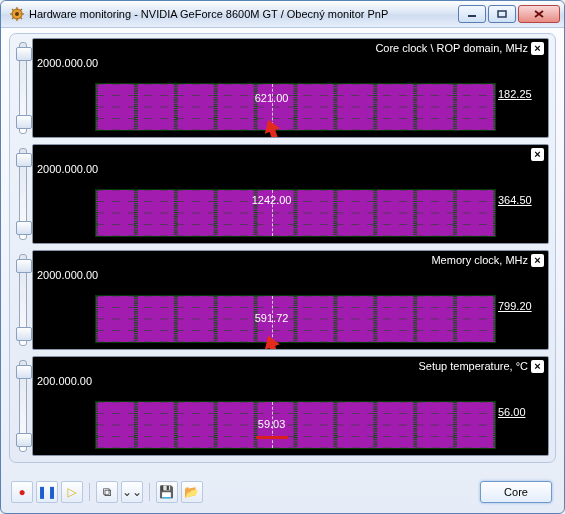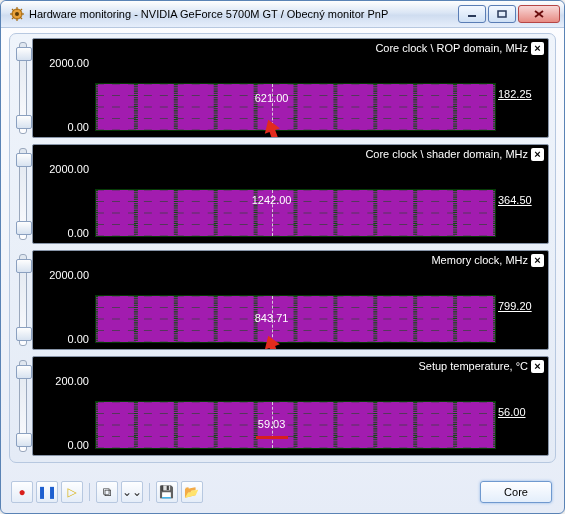--- a/index.html
+++ b/index.html
@@ -12,21 +12,21 @@
 .win-btn.close{background:linear-gradient(#f8d8d8,#e78b83);border-color:#b54545;color:#6a0c0c;width:40px;}
 .body{position:absolute;top:26px;left:0;right:0;bottom:0;padding:6px 8px 8px 8px;box-sizing:border-box;}
 .panels-frame{border:1px solid #b7c8e0;border-radius:7px;background:linear-gradient(#eff4fb,#e4ebf6);padding:4px 6px 4px 4px;height:430px;box-sizing:border-box;overflow:hidden;}
 .panel-row{display:flex;align-items:stretch;margin-bottom:6px;height:100px;}
 .vslider{width:18px;display:flex;flex-direction:column;align-items:center;justify-content:center;padding:4px 0;}
 .vslider-track{width:6px;flex:1;border:1px solid #9aa8bd;border-radius:3px;background:linear-gradient(#dfe6ef,#fdfdff);position:relative;}
 .vslider-thumb{position:absolute;left:-4px;width:14px;height:12px;background:linear-gradient(#fefefe,#d7e2f0);border:1px solid #8aa0c0;border-radius:2px;}
 .chart-wrap{flex:1;border:1px solid #8895a8;border-radius:2px;background:#000;color:#29f829;position:relative;font-size:11px;overflow:hidden;}
 .chart-title{position:absolute;top:3px;right:20px;color:#fff;font-size:11px;}
 .chart-close{position:absolute;top:3px;right:4px;width:13px;height:13px;background:#fff;border-radius:2px;display:flex;align-items:center;justify-content:center;font-weight:bold;font-size:11px;color:#000;cursor:pointer;line-height:1;}
-.chart-yaxis{position:absolute;left:4px;top:18px;bottom:4px;width:58px;display:flex;flex-direction:column;justify-content:space-between;color:#fff;text-align:right;padding-right:6px;box-sizing:border-box;}
+.chart-yaxis{position:absolute;left:4px;top:18px;bottom:4px;width:58px;display:flex;flex-direction:row;justify-content:space-between;color:#fff;text-align:right;padding-right:6px;box-sizing:border-box;}
 .chart-yaxis span{display:block;}
 .chart-plot{position:absolute;left:62px;right:52px;top:18px;bottom:6px;border:1px solid #063a06;background:#a21caf;margin-top:26px;}
 .chart-right{position:absolute;right:4px;bottom:6px;top:18px;width:46px;display:flex;align-items:center;justify-content:flex-start;color:#fff;text-decoration:underline;}
 .chart-cursor{position:absolute;top:0;bottom:0;border-left:1px dashed #e6e6e6;opacity:.85;}
 .chart-cursor-label{position:absolute;transform:translate(-50%,-100%);color:#fff;white-space:nowrap;font-size:11px;}
 svg.gridlines line{stroke:#0a520a;stroke-width:1;stroke-dasharray:2 2;}
 svg.trace path{stroke:#2bff2b;fill:none;stroke-width:1.4;}
 .arrow{position:absolute;width:20px;height:22px;pointer-events:none;}
 .arrow svg path{fill:#e22b1d;}
 .red-bar{position:absolute;height:3px;background:#d8201c;}
@@ -49,21 +49,21 @@
             <line x1="7" y1="11" x2="7" y2="14"></line>
             <line x1="0" y1="7" x2="3" y2="7"></line>
             <line x1="11" y1="7" x2="14" y2="7"></line>
             <line x1="2" y1="2" x2="4" y2="4"></line>
             <line x1="10" y1="10" x2="12" y2="12"></line>
             <line x1="12" y1="2" x2="10" y2="4"></line>
             <line x1="2" y1="12" x2="4" y2="10"></line>
           </g>
         </svg>
     </span>
-    <span class="title">Hardware monitoring - NVIDIA GeForce 5700M GT / Obecný monitor PnP</span>
+    <span class="title">Hardware monitoring - NVIDIA GeForce 8600M GT / Obecný monitor PnP</span>
     <div class="win-btns">
       <div class="win-btn">
           <svg width="10" height="8">
             <line x1="1" y1="6" x2="9" y2="6" stroke="#2a3a5a" stroke-width="2"></line>
           </svg>
         </div>
       <div class="win-btn">
           <svg width="10" height="8">
             <rect x="1" y="1" width="8" height="6" fill="none" stroke="#2a3a5a" stroke-width="1.5"></rect>
           </svg>
@@ -119,21 +119,20 @@
           </div>
         </div>
         <div class="panel-row">
           <div class="vslider">
             <div class="vslider-track">
               <div class="vslider-thumb" style="top:4%"></div>
               <div class="vslider-thumb" style="bottom:4%"></div>
             </div>
           </div>
           <div class="chart-wrap">
-            <div class="chart-title">Core clock \ shader domain, MHz</div>
             <div class="chart-close">×</div>
             <div class="chart-yaxis">
               <span>2000.00</span>
               <span>0.00</span>
             </div>
             <div class="chart-plot"><svg class="gridlines" width="100%" height="100%" preserveAspectRatio="none" viewBox="0 0 100 100">
                 <line x1="0" y1="0" x2="0" y2="100"></line>
                 <line x1="10" y1="0" x2="10" y2="100"></line>
                 <line x1="20" y1="0" x2="20" y2="100"></line>
                 <line x1="30" y1="0" x2="30" y2="100"></line>
@@ -181,21 +180,21 @@
                 <line x1="80" y1="0" x2="80" y2="100"></line>
                 <line x1="90" y1="0" x2="90" y2="100"></line>
                 <line x1="100" y1="0" x2="100" y2="100"></line>
                 <line x1="0" y1="0" x2="100" y2="0"></line>
                 <line x1="0" y1="25" x2="100" y2="25"></line>
                 <line x1="0" y1="50" x2="100" y2="50"></line>
                 <line x1="0" y1="75" x2="100" y2="75"></line>
                 <line x1="0" y1="100" x2="100" y2="100"></line>
               </svg><svg class="trace" width="100%" height="100%" preserveAspectRatio="none" viewBox="0 0 100 100">
                 <path d="M0 75 L6 75 L7 60 L9 60 L10 75 L24 75 L25 60 L26 60 L27 75 L39 75 L40 60 L42 60 L43 75 L45 75 L45.5 60 L47 60 L48 75 L54 75 L55 60 L56 60 L57 75 L64 75 L65 60 L67 60 L68 75 L74 75 L75 60 L77 60 L78 75 L88 75 L89 60 L100 60"></path>
-              </svg><div class="chart-cursor" style="left:44%"></div><div class="chart-cursor-label" style="left:44%;top:60%">843.71</div><div class="arrow" style="left:calc(44% - 10px);top:84%"><svg viewBox="0 0 20 22">
+              </svg><div class="chart-cursor" style="left:44%"></div><div class="chart-cursor-label" style="left:44%;top:60%">591.72</div><div class="arrow" style="left:calc(44% - 10px);top:84%"><svg viewBox="0 0 20 22">
                   <path d="M10 0 L18 12 L13 12 L13 22 L7 22 L7 12 L2 12 Z" transform="rotate(-20 10 11)"></path>
                 </svg></div></div>
             <div class="chart-right">799.20</div>
           </div>
         </div>
         <div class="panel-row">
           <div class="vslider">
             <div class="vslider-track">
               <div class="vslider-thumb" style="top:4%"></div>
               <div class="vslider-thumb" style="bottom:4%"></div>

